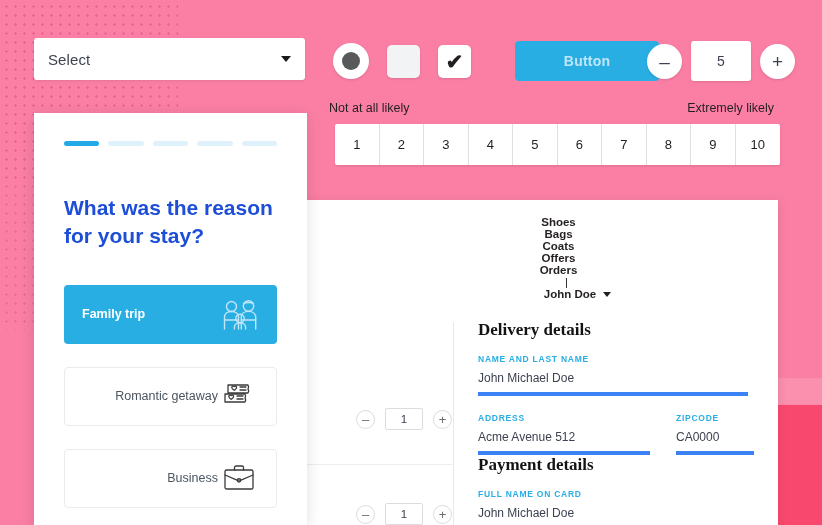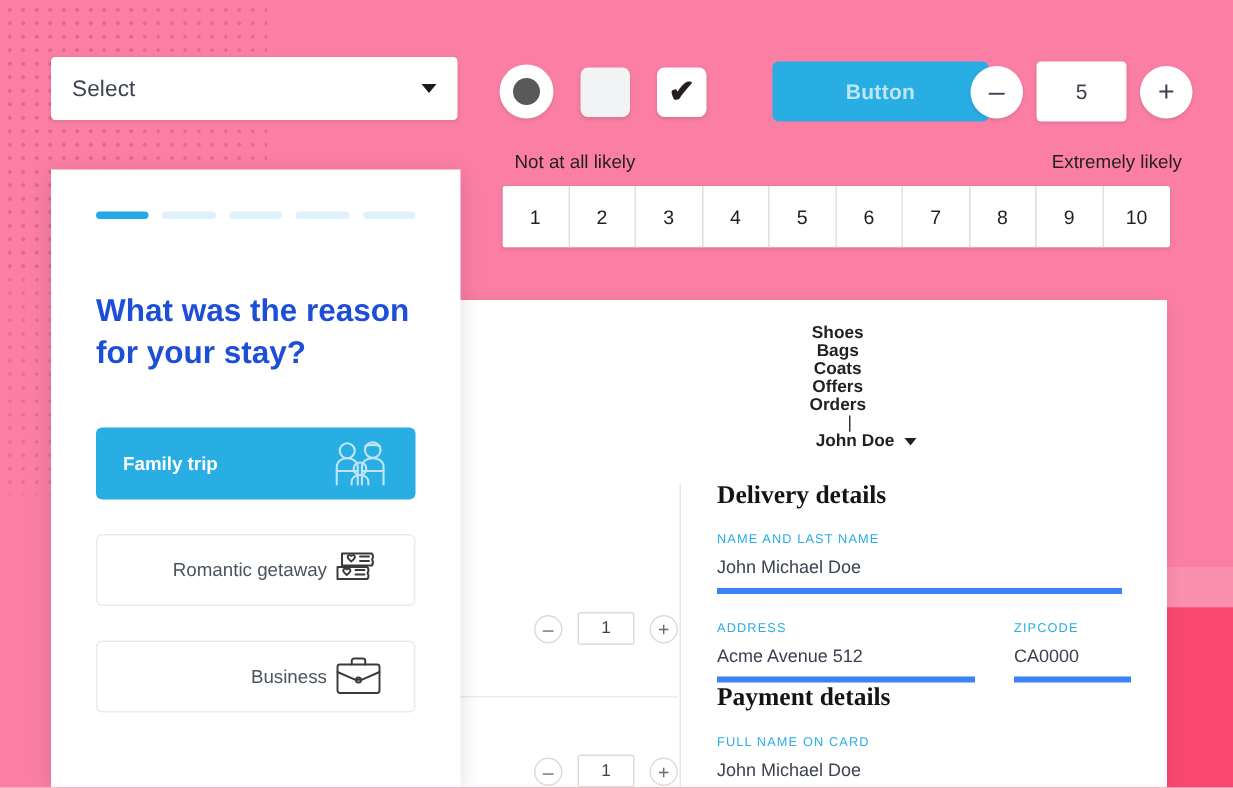--- a/index.html
+++ b/index.html
@@ -103,21 +103,21 @@
   .st-val {
     width: 60px; height: 40px; margin: 0 9px;
     background:#fff; border-radius:3px;
     box-shadow: 0 1px 3px rgba(0,0,0,.13);
     display:flex; align-items:center; justify-content:center;
     font-size: 14px; color:#3c4250;
   }
 
   
   .nps-labels {
-    position:absolute; left:343px; top:101px; width:445px;
+    position:absolute; left:329px; top:101px; width:445px;
     display:flex; justify-content:space-between;
     font-size:12.5px; color:#231f20;
   }
   .nps-scale {
     position:absolute; left:335px; top:124px;
     display:flex;
     box-shadow: 0 1px 3px rgba(0,0,0,.12);
     border-radius:2px; overflow:hidden;
   }
   .nps-cell {
@@ -187,21 +187,21 @@
     color:#29aee4; font-size:12px; line-height:1; cursor:pointer;
   }
 
   .sec-title {
     font-family: "Liberation Serif", serif;
     font-size:17px; font-weight:700; color:#141414;
     margin-bottom: 14px;
   }
   .sec-title.pay { }
   .flabel {
-    font-size:8.5px; font-weight:400; color:#29aee4;
+    font-size:8.5px; font-weight:700; color:#29aee4;
     letter-spacing:.75px; margin-bottom:7px;
   }
   .fvalue {
     font-size:12px; color:#3c4250;
     padding-bottom:7px; border-bottom:4px solid #3b82f6;
   }
   .f-row { display:flex; gap: 26px; margin-top: 17px; }
   .f-row .fld:nth-child(1) { width: 172px; }
   .f-row .fld:nth-child(2) { width: 78px; }
   .fld-full { width: 270px; }
@@ -216,21 +216,21 @@
   .prog { display:flex; gap:9px; padding: 28px 30px 0 30px; }
   .prog span { height:5px; border-radius:3px; flex:1; background:#dff1fb; display:block;}
   .prog span.on { background:#23a9e6; }
   .q-title {
     padding: 48px 30px 0 30px;
     font-size: 21px; line-height: 1.35;
     font-weight: 700; color: #1d4ed8;
   }
   .opt {
     margin: 16px 30px;
-    height: 48px; border-radius: 4px;
+    height: 59px; border-radius: 4px;
     display:flex; align-items:center; justify-content:space-between;
     padding: 0 16px 0 18px;
     cursor: pointer;
   }
   .opt.first { margin-top: 34px; background:#29aee4; }
   .opt.plain { margin-top: 23px; background:#fff; border:1px solid #e9ecee;justify-content:flex-end; }
   .opt-label { font-size:12.5px; color:#4b5560; }
   .opt.first .opt-label { color:#fff; font-weight:700; font-size:12.5px;}
   .opt-ic { width:42px; height:36px; display:flex; align-items:center; justify-content:center; }
 </style>

